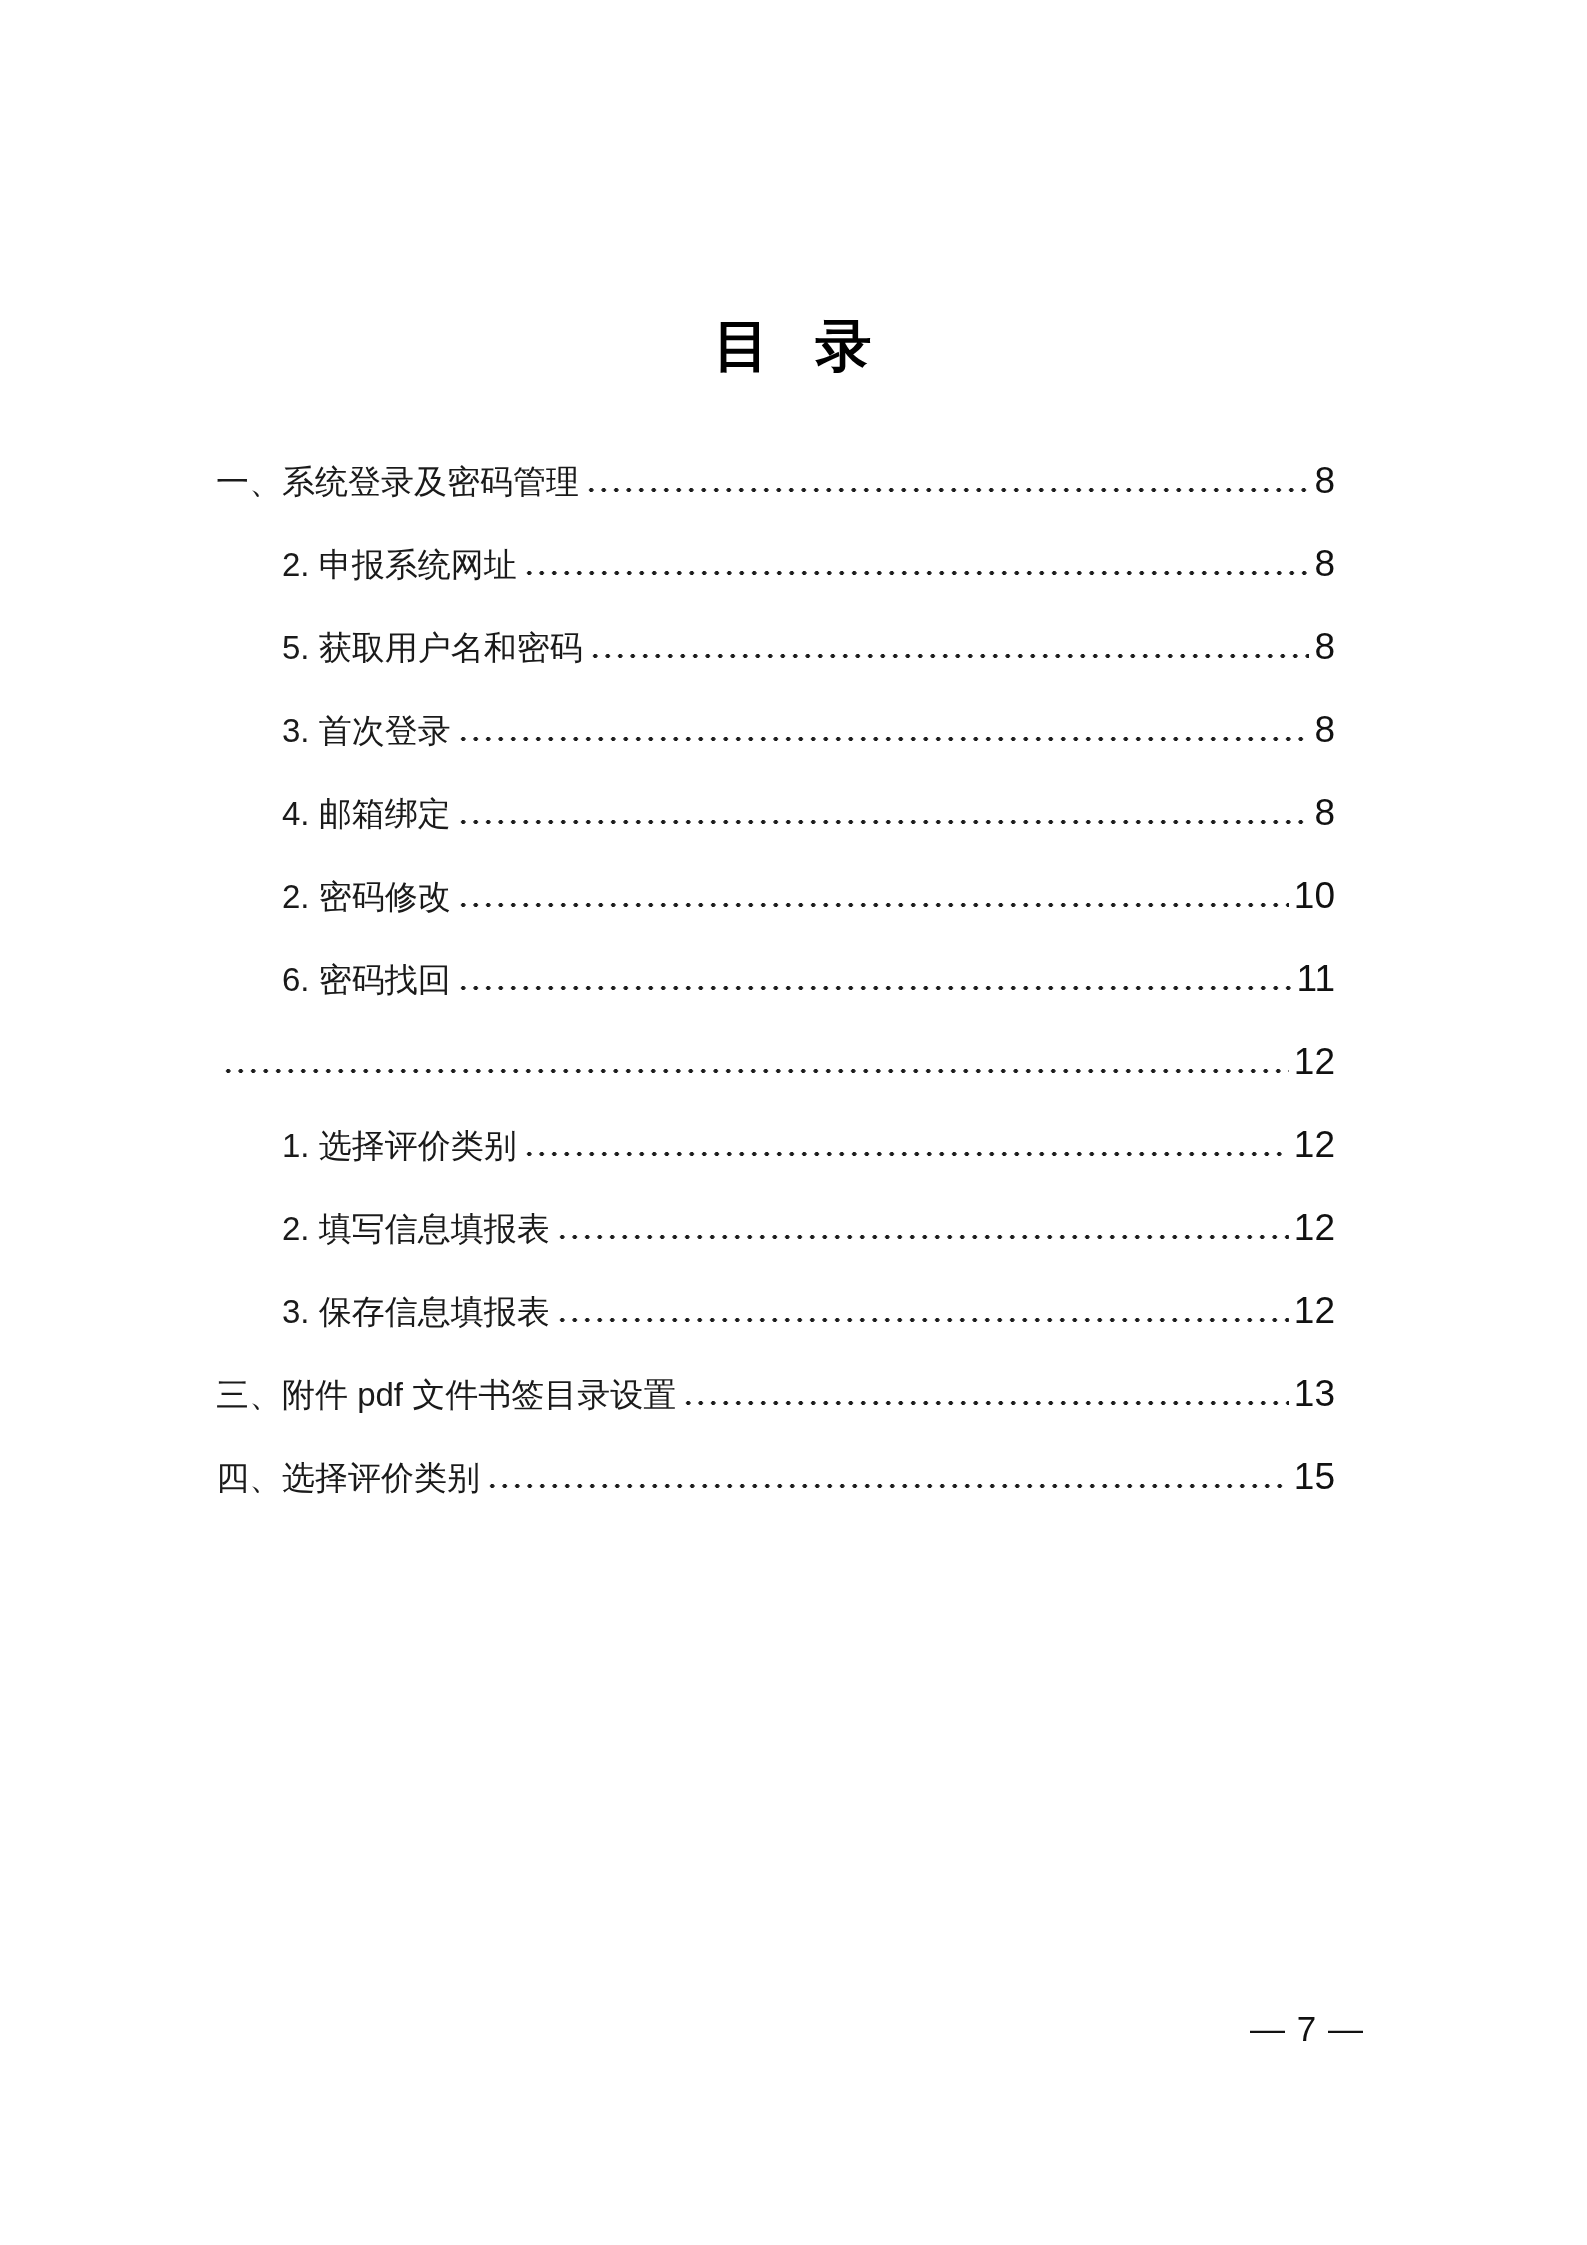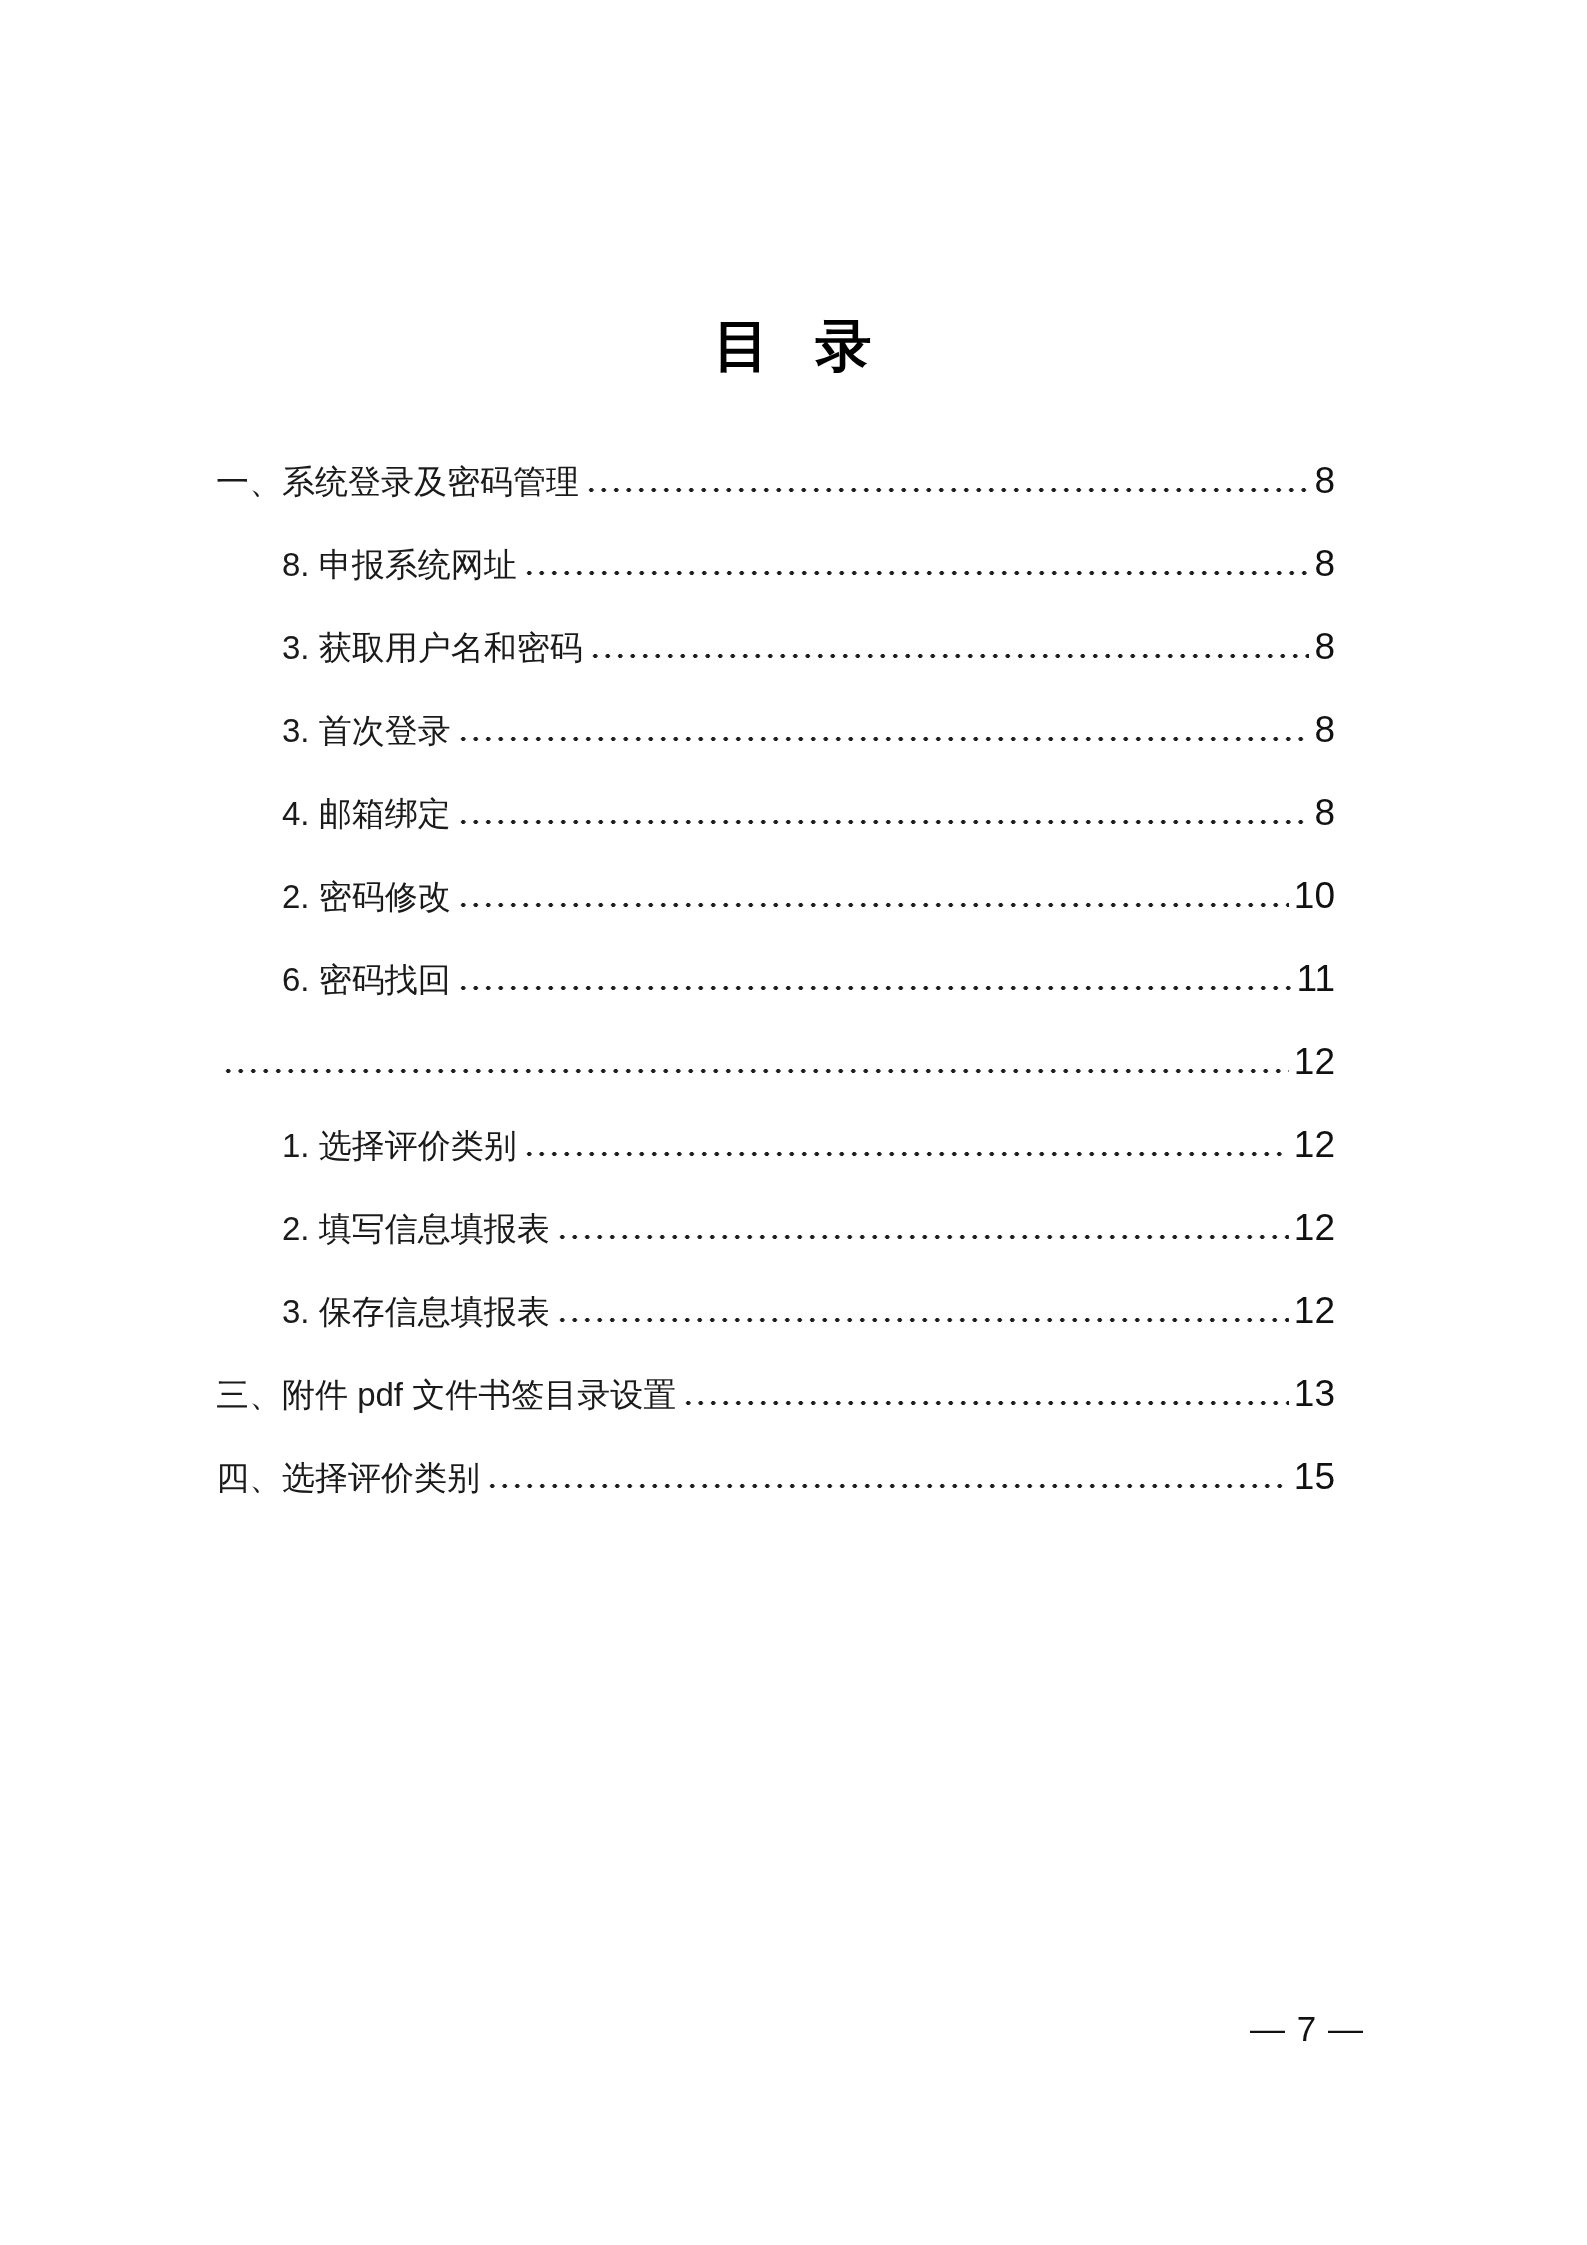--- a/index.html
+++ b/index.html
@@ -88,26 +88,26 @@
 
   <div class="doc-title">目 录</div>
 
   <div class="toc">
       <div class="toc-row level-1">
     <span class="toc-label">一、系统登录及密码管理</span>
     <span class="leader"></span>
     <span class="toc-page">8</span>
   </div>
       <div class="toc-row level-2">
-    <span class="toc-label">8. 申报系统网址</span>
+    <span class="toc-label">2. 申报系统网址</span>
     <span class="leader"></span>
     <span class="toc-page">8</span>
   </div>
       <div class="toc-row level-2">
-    <span class="toc-label">3. 获取用户名和密码</span>
+    <span class="toc-label">5. 获取用户名和密码</span>
     <span class="leader"></span>
     <span class="toc-page">8</span>
   </div>
       <div class="toc-row level-2">
     <span class="toc-label">3. 首次登录</span>
     <span class="leader"></span>
     <span class="toc-page">8</span>
   </div>
       <div class="toc-row level-2">
     <span class="toc-label">4. 邮箱绑定</span>

